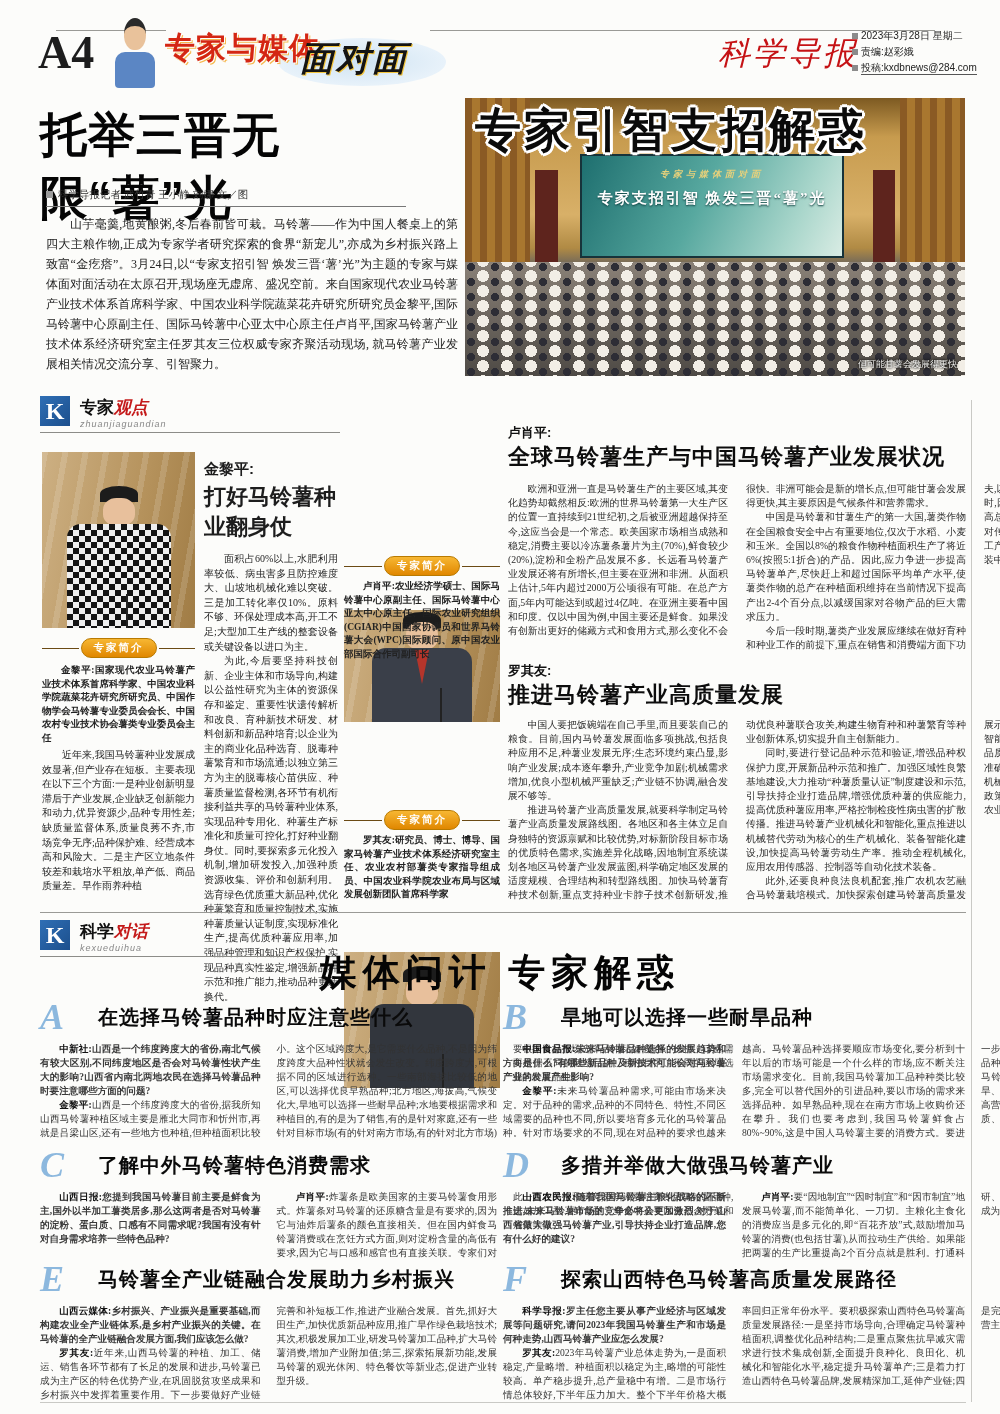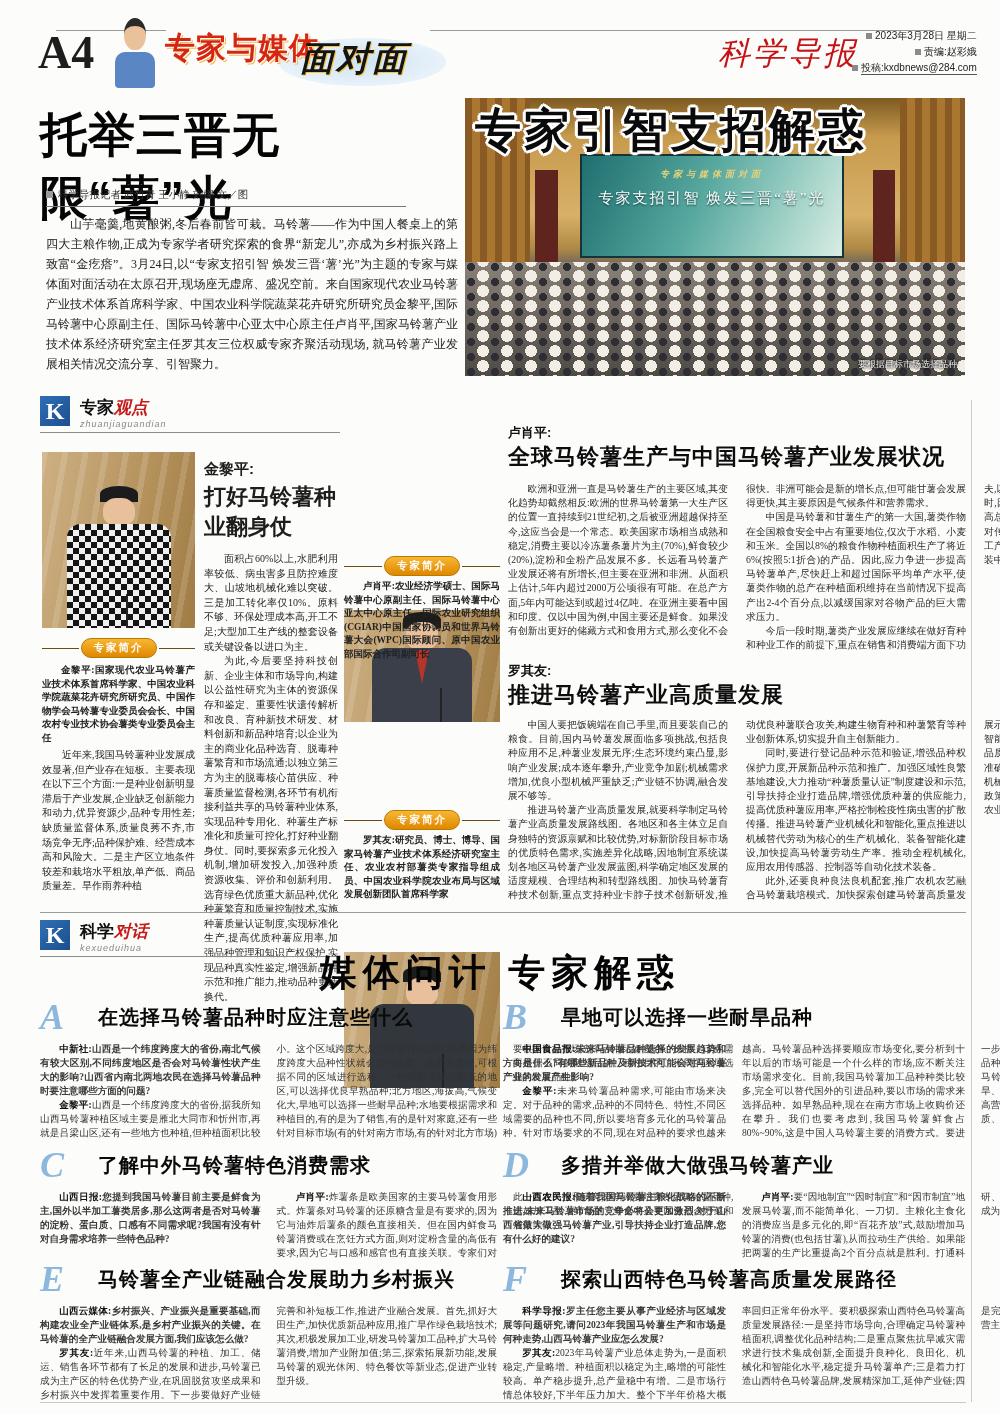--- a/index.html
+++ b/index.html
@@ -15,21 +15,21 @@
   #mascot{left:112px;top:18px;width:46px;height:70px;}
   #mascot .m-head{width:22px;height:24px;background:#e9c29b;border-radius:50% 50% 45% 45%;margin:0 auto;border-top:8px solid #2a2a2a;}
   #mascot .m-body{width:40px;height:36px;background:#5b86c4;border-radius:10px 10px 4px 4px;margin:2px auto 0;}
   #logo-main{left:165px;top:28px;font-size:30px;font-weight:900;color:#d42613;letter-spacing:1px;
              text-shadow:1px 1px 0 #fff,2px 2px 0 #f6b84d;}
   #logo-oval{left:278px;top:38px;width:168px;height:48px;background:radial-gradient(ellipse at center,#cfe3f2 0%,#e8f2fa 70%,rgba(232,242,250,0) 100%);border-radius:50%;}
   #logo-sub{left:300px;top:36px;font-size:34px;font-weight:900;font-style:italic;color:#141414;letter-spacing:2px;
             text-shadow:1px 1px 0 #f3c53d;}
   #paper-name{left:718px;top:32px;font-size:32px;font-weight:400;font-style:italic;color:#c51215;letter-spacing:3px;}
   #mast-info{left:852px;top:28px;font-size:10px;line-height:16px;color:#222;}
-  #mast-info .row{white-space:nowrap;text-align:right;}
+  #mast-info .row{white-space:nowrap;}
   #mast-info .sq{display:inline-block;width:6px;height:6px;background:#8b8b8b;margin-right:3px;}
   #mast-info .mail{border-bottom:1px solid #555;padding-bottom:1px;}
 
   
   #lead-headline{left:40px;top:104px;width:430px;font-size:47px;font-weight:900;letter-spacing:1px;color:#050505;}
   #lead-byline{left:46px;top:188px;width:360px;font-size:10.5px;color:#333;border-bottom:1px solid #777;padding-bottom:4px;}
   #lead-byline .sq{display:inline-block;width:7px;height:7px;background:#9a9a9a;margin-right:5px;}
   #lead-intro{left:46px;top:214px;width:412px;font-size:12px;line-height:20px;text-align:justify;color:#222;}
   #lead-intro p{margin:0;text-indent:2em;}
 
@@ -39,21 +39,21 @@
   #lead-photo .pillar{position:absolute;top:0;height:62%;width:13%;
       background:repeating-linear-gradient(90deg,#8a5a24 0 7px,#a9772f 7px 15px);}
   #lead-photo .pillar.l{left:0;} #lead-photo .pillar.r{right:0;}
   #lead-photo .curtain{position:absolute;top:26%;height:38%;width:4.5%;background:#5e241d;}
   #lead-photo .curtain.l{left:14%;} #lead-photo .curtain.r{right:14%;}
   #screen{position:absolute;left:23%;top:20%;width:52%;height:36%;
       background:linear-gradient(115deg,#1e6f6f 0%,#5fae a0 0%,#57a89f 45%,#a9d6cb 80%,#d9ece4 100%);
       background:linear-gradient(115deg,#1e6f6f 0%,#57a89f 45%,#a9d6cb 80%,#d9ece4 100%);
       border:2px solid #17333a;text-align:center;}
   .scr-small{margin-top:12px;font-size:9px;letter-spacing:4px;color:#e7d17b;font-style:italic;font-weight:700;}
-  .scr-main{margin-top:8px;font-size:15px;letter-spacing:2px;color:#fff;font-weight:400;text-shadow:0 1px 2px #0b3b3b;}
+  .scr-main{margin-top:8px;font-size:15px;letter-spacing:2px;color:#fff;font-weight:700;text-shadow:0 1px 2px #0b3b3b;}
   #audience{position:absolute;left:0;bottom:0;width:100%;height:41%;
       background:
         radial-gradient(circle 4px at 6px 5px,#2d2d35 97%,transparent) 0 0/24px 15px,
         radial-gradient(circle 6px at 6px 6px,#f2eee6 97%,transparent) 12px 8px/24px 15px,
         linear-gradient(#8a8177,#4e4a45);}
   #photo-headline{position:absolute;left:10px;top:2px;font-size:46px;font-weight:900;letter-spacing:3px;color:#0a0a0a;
       text-shadow:-2px -2px 0 #fff,2px -2px 0 #fff,-2px 2px 0 #fff,2px 2px 0 #fff,0 3px 0 #fff,3px 0 0 #fff,-3px 0 0 #fff,0 -3px 0 #fff;}
   #photo-caption{position:absolute;right:8px;bottom:5px;font-size:9px;color:#f0f0ee;text-shadow:0 0 3px #000,0 0 3px #000;}
 
   
@@ -130,21 +130,21 @@
     <div class="pillar l"></div>
     <div class="pillar r"></div>
     <div class="curtain l"></div>
     <div class="curtain r"></div>
     <div id="screen">
       <div class="scr-small">专家与媒体面对面</div>
       <div class="scr-main">专家支招引智 焕发三晋“薯”光</div>
     </div>
     <div id="audience"></div>
     <div class="sans" id="photo-headline">专家引智支招解惑</div>
-    <div id="photo-caption">要根据目标市场选择品种</div>
+    <div id="photo-caption">但可能甘薯会发展得更快</div>
   </div>
 
   <div class="sec-head" style="left:40px;top:396px;">
     <span class="kbox">K</span>
     <span class="sec-title sans">
       <span class="t1">专家</span><span class="t2">观点</span>
       <span class="py">zhuanjiaguandian</span>
     </span>
   </div>
 

